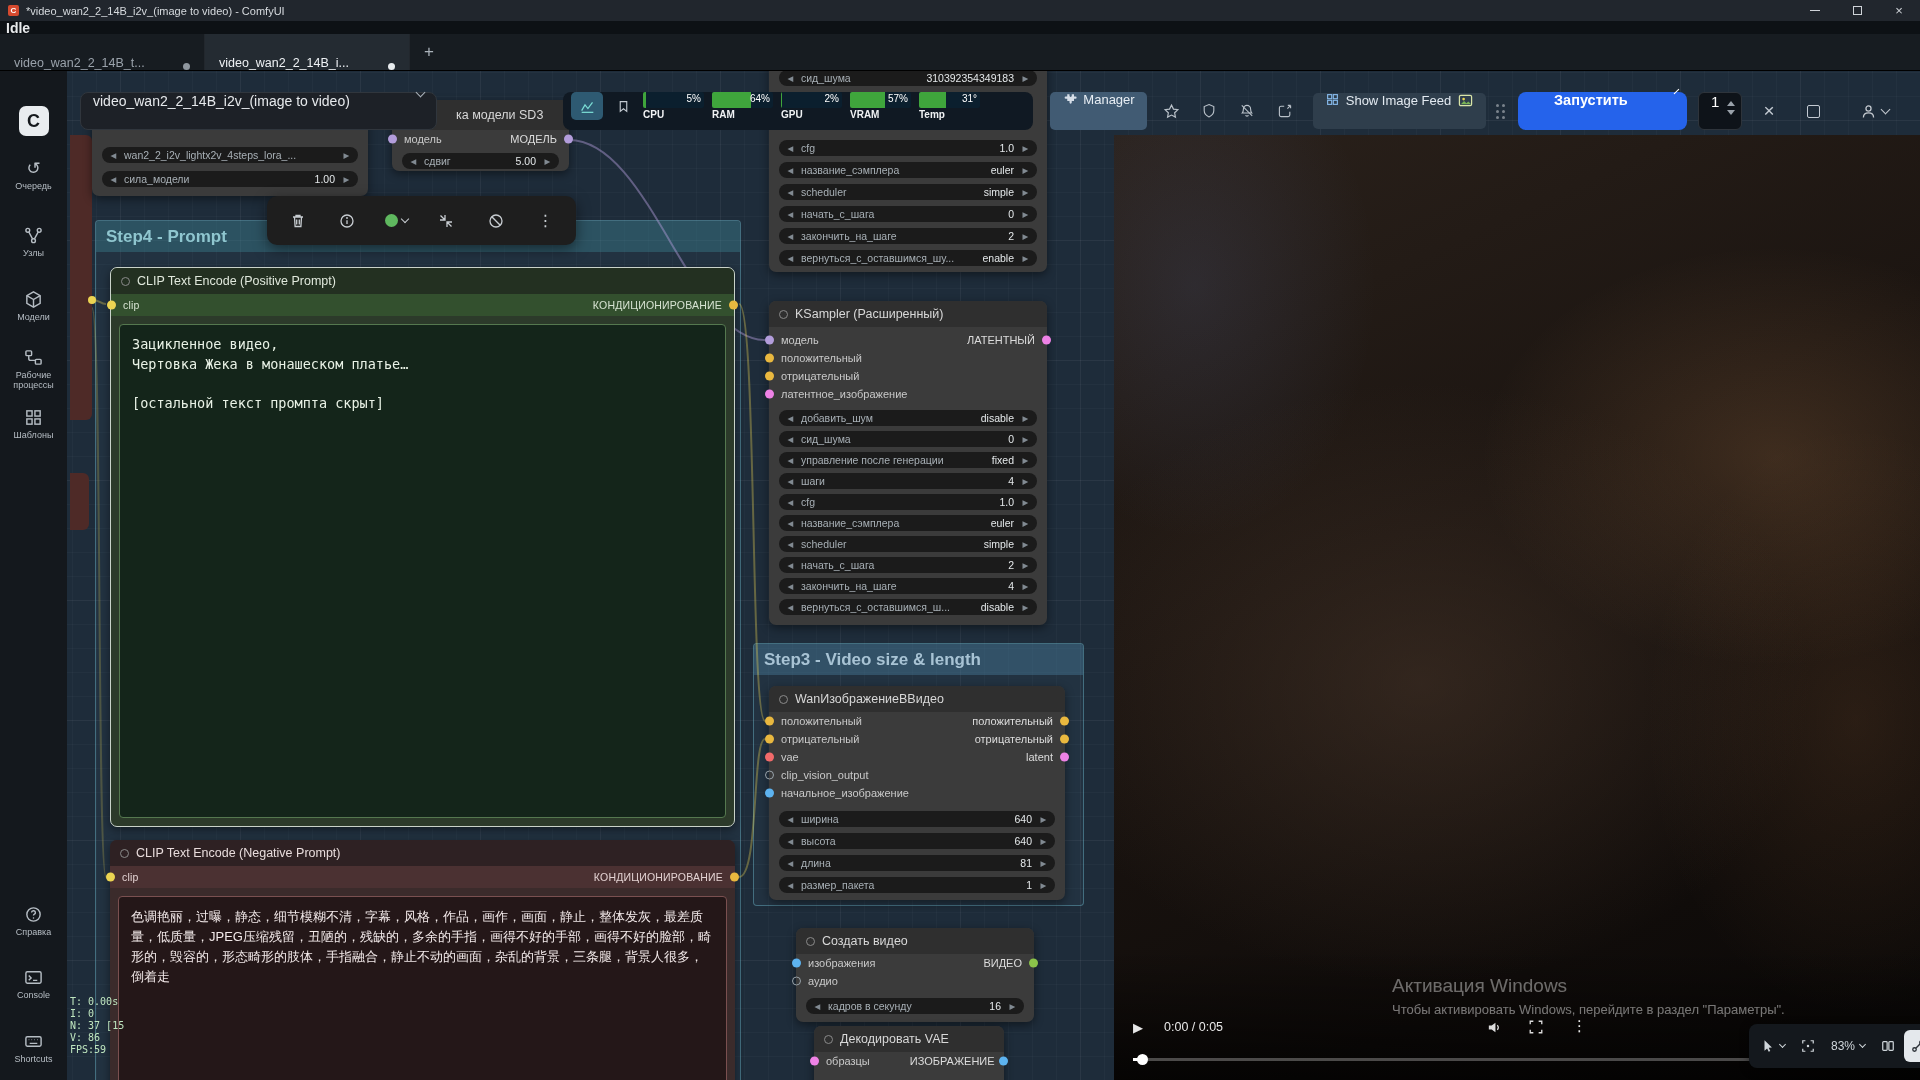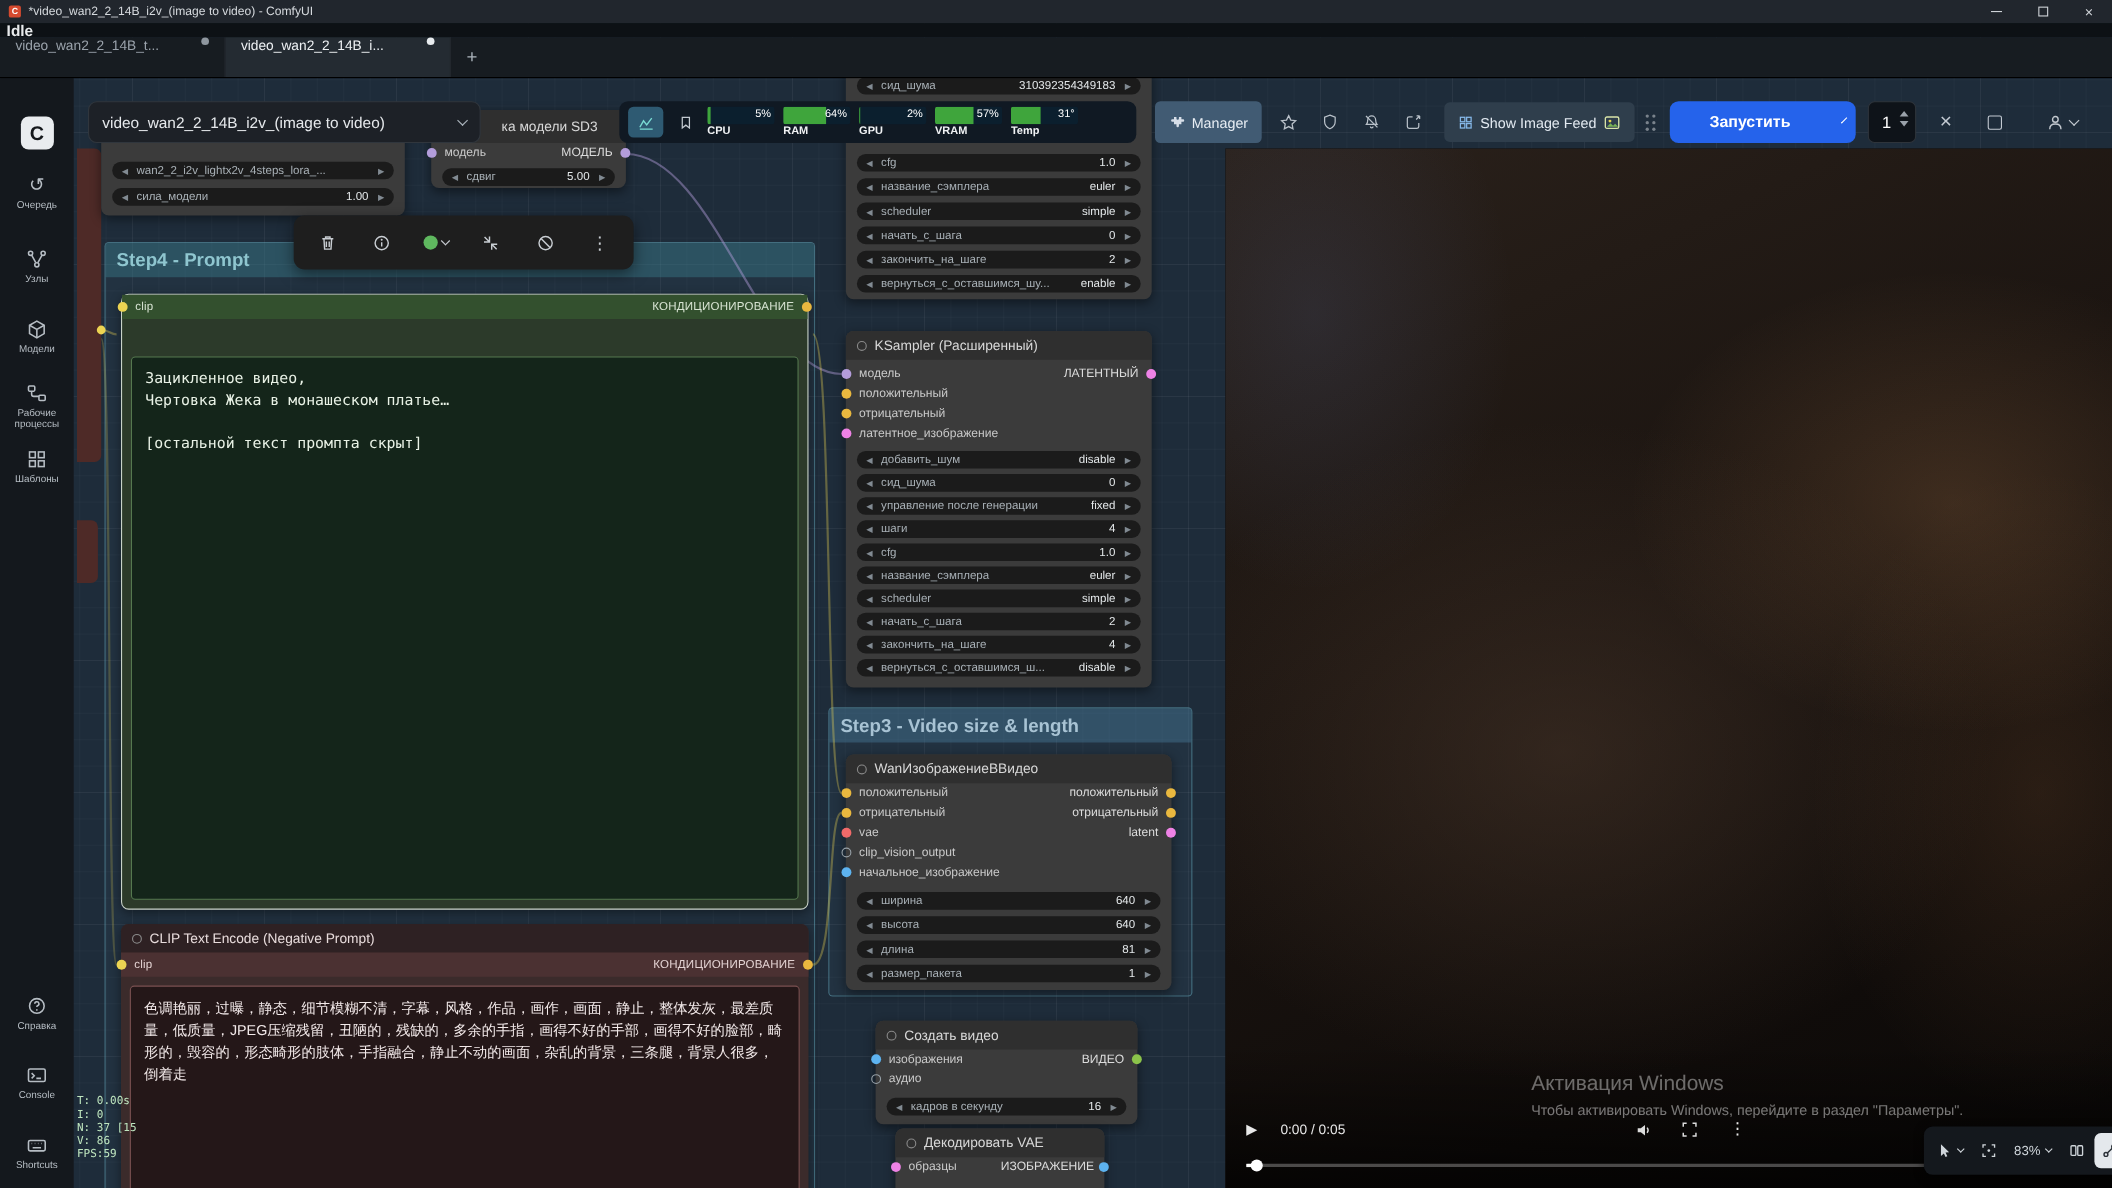--- a/index.html
+++ b/index.html
@@ -86,21 +86,21 @@
   #progress { position:absolute; left:19px; top:923px; width:759px; height:3px; background:rgba(255,255,255,.28); border-radius:2px; }
   #progress .played { position:absolute; left:0; top:0; bottom:0; width:7px; background:#fff; }
   #progress .knob { position:absolute; left:4px; top:-4px; width:11px; height:11px; border-radius:50%; background:#fff; }
 
   
   #zoomcluster { position:absolute; left:1749px; top:1024px; height:44px; background:#14181d; border-radius:8px; display:flex; align-items:center; gap:2px; padding:0 5px; z-index:7; box-shadow:0 2px 8px rgba(0,0,0,.5); }
   .zbtn { height:32px; border-radius:6px; display:flex; align-items:center; justify-content:center; gap:5px; color:#cfd5da; font-size:12px; padding:0 7px; }
   .zbtn.active { background:#e4e8ec; color:#23282e; }
 
   
-  .pill { position:absolute; top:92px; height:38px; z-index:20; display:flex; align-items:center; }
+  .pill { position:absolute; top:92px; height:38px; z-index:20; display:flex; align-items:flex-start; }
   #wf-pill { left:80px; width:357px; background:#1d2127; border:1px solid #30363d; border-radius:8px; padding:0 12px; font-size:14px; color:#e6e9ec; }
   #stats-pill { left:563px; width:470px; background:#101923; border-radius:8px; padding:0 8px; gap:8px; }
   #graph-btn { width:32px; height:28px; background:#2e5a72; border-radius:5px; display:flex; align-items:center; justify-content:center; }
   #bookmark-btn { width:24px; height:28px; display:flex; align-items:center; justify-content:center; }
   .stat { width:61px; position:relative; }
   .sbar { height:16px; background:#0b1f2e; border-radius:2px; position:relative; overflow:hidden; }
   .sfill { position:absolute; left:0; top:0; bottom:0; background:#3fa53c; }
   .sval { position:absolute; right:3px; top:1px; font-size:10px; color:#fff; z-index:1; }
   .slabel { font-size:10px; font-weight:bold; color:#f0f2f4; margin-top:1px; }
   #manager-btn { left:1050px; width:97px; background:#415b73; border-radius:5px; justify-content:center; gap:6px; font-size:13px; color:#e8eef4; }
@@ -124,21 +124,21 @@
   #titlebar { position:absolute; left:0; top:0; right:0; height:21px; background:#21262d; display:flex; align-items:center; z-index:40; }
   #titlebar .app-icon { width:11px; height:11px; border-radius:2px; background:#d64a2f; margin:0 7px 0 8px; color:#fff; font-size:8px; font-weight:bold; display:flex; align-items:center; justify-content:center; }
   #titlebar .ttl { font-size:11px; color:#d6dade; }
   #titlebar .winbtns { margin-left:auto; display:flex; height:21px; }
   .winbtn { width:42px; display:flex; align-items:center; justify-content:center; color:#cfd3d8; font-size:13px; }
   .minbar { width:10px; height:0; border-top:1.4px solid #cfd3d8; }
   .maxsq { width:9px; height:9px; border:1.3px solid #cfd3d8; }
   #statusbar { position:absolute; top:21px; height:13px; left:0; right:0; background:#0d1115; z-index:40; display:flex; align-items:center; }
   #statusbar span { font-size:14px; font-weight:bold; color:#e8eaec; margin-left:6px; }
   #tabbar { position:absolute; top:34px; height:37px; left:0; right:0; background:#171c21; z-index:40; display:flex; align-items:stretch; border-bottom:1px solid #000; }
-  .tab { display:flex; align-items:flex-start; padding:0 14px; font-size:12.5px; color:#9aa2ab; border-right:1px solid #22272d; width:205px; }
+  .tab { display:flex; align-items:flex-end; padding:0 14px; font-size:12.5px; color:#9aa2ab; border-right:1px solid #22272d; width:205px; }
   .tab.active { background:#242b32; color:#eef1f4; }
   .tab .tdot { width:7px; height:7px; border-radius:50%; background:#8f979f; margin-left:auto; }
   .tab.active .tdot { background:#e8ecef; }
   .newtab { width:38px; display:flex; align-items:center; justify-content:center; color:#aab2ba; font-size:17px; }
 
   
   #sidebar { position:absolute; left:0; top:71px; bottom:0; width:67px; background:#14181d; z-index:30; }
   .side-item { position:absolute; left:0; width:67px; display:flex; flex-direction:column; align-items:center; gap:3px; color:#b6bdc4; }
   .side-item svg { width:19px; height:19px; }
   .side-label { font-size:9px; color:#b7bec5; text-align:center; line-height:1.15; }
@@ -328,20 +328,24 @@
     </div>
     <div class="wrow">
       <span class="arr">◀</span>
       <span class="wname">вернуться_с_оставшимся_ш...</span>
       <span class="wval">disable</span>
       <span class="arr">▶</span>
     </div>
   </div>
 
   <div class="node" id="node-h">
+    <div class="ntitle">
+      <span class="cdot"></span>
+      <span>CLIP Text Encode (Positive Prompt)</span>
+    </div>
     <div class="band">
       <span class="pdot l c-yellow"></span>
       <span>clip</span>
       <span>КОНДИЦИОНИРОВАНИЕ</span>
       <span class="pdot r c-orange"></span>
     </div>
     <div class="prompt">Зацикленное видео,
 Чертовка Жека в монашеском платье…
 
 [остальной текст промпта скрыт]</div>

